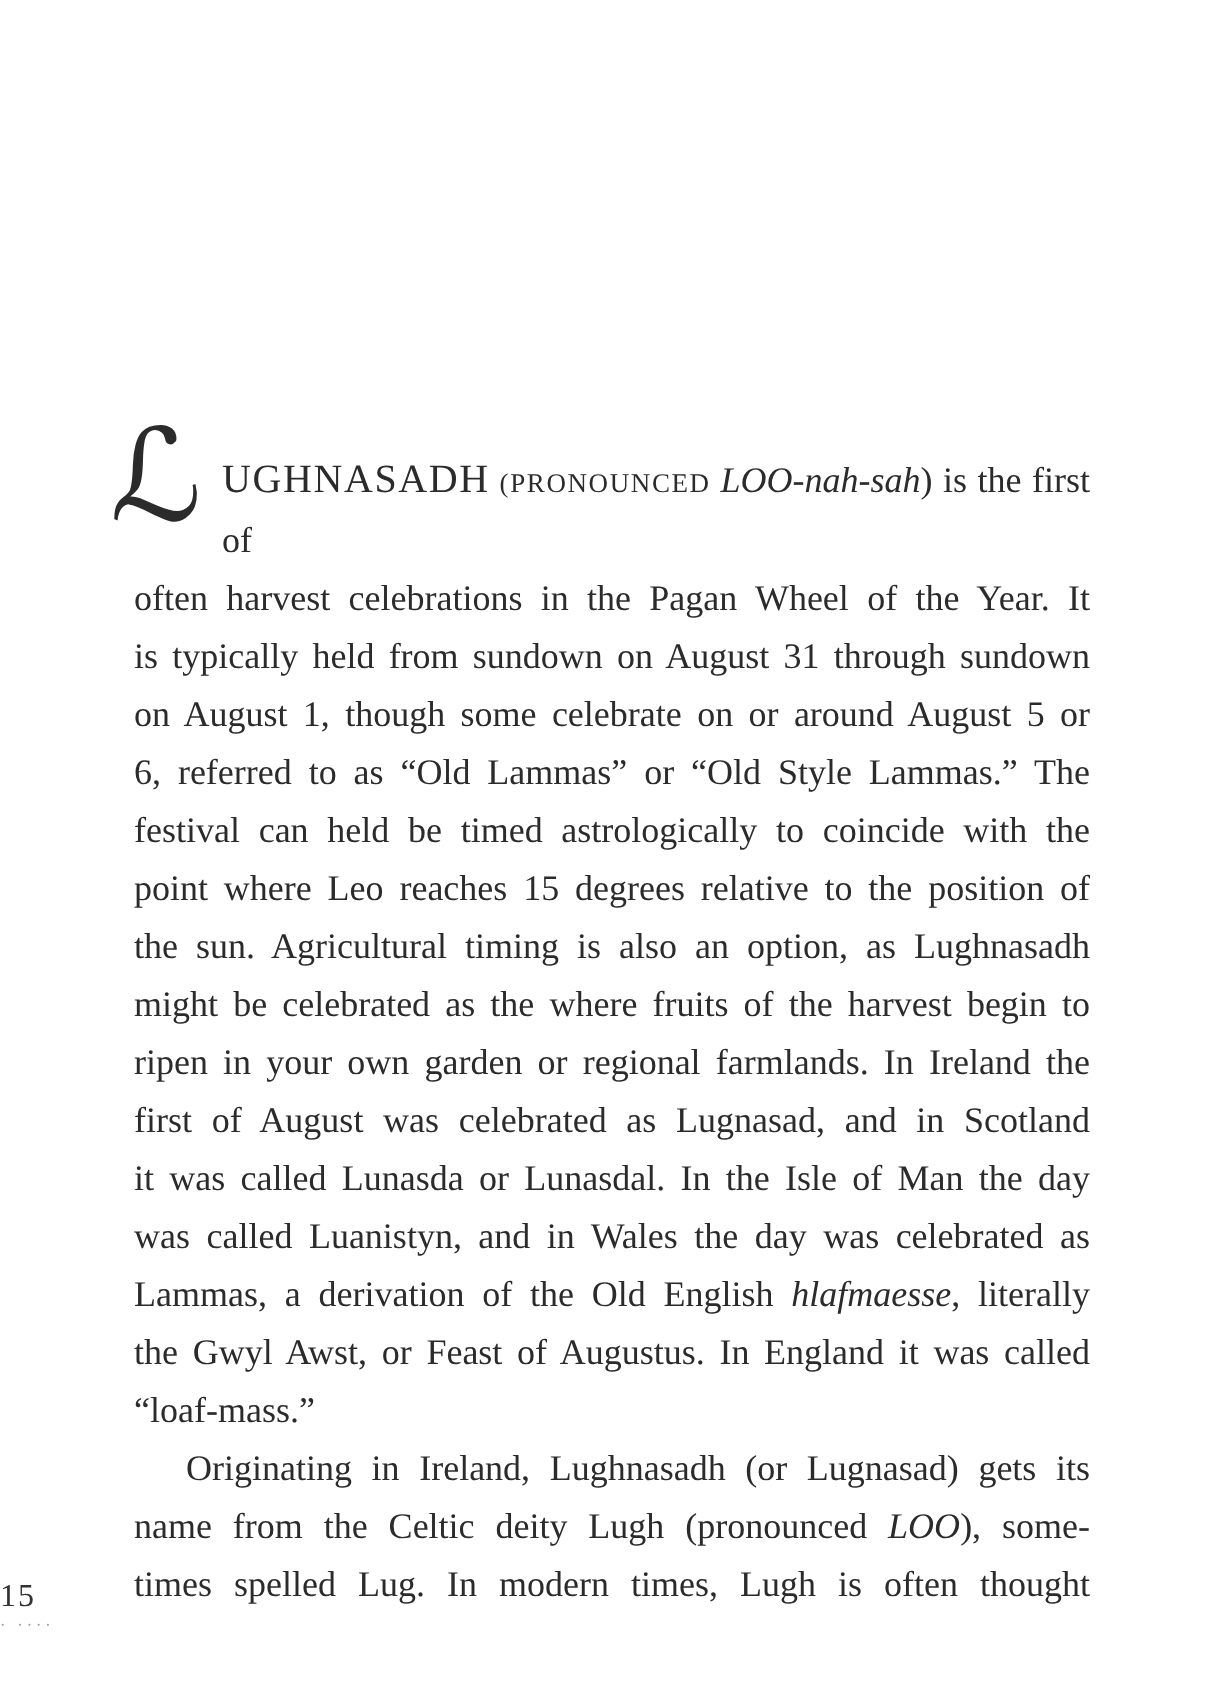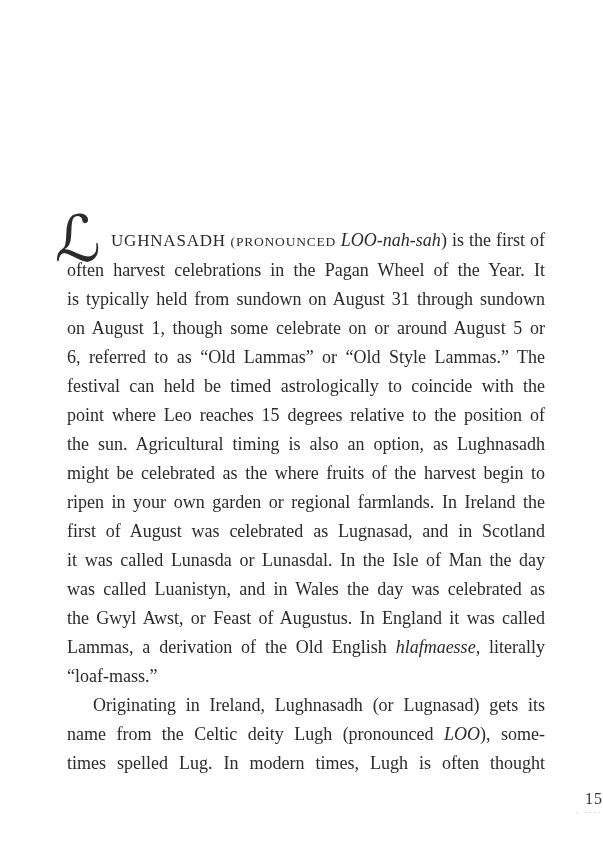--- a/index.html
+++ b/index.html
@@ -34,38 +34,38 @@
     text-align: right;
     text-align-last: left;
   }
   .line.indent {
     padding-left: 26px;
   }
   .line.dropcap-clear {
     padding-left: 44px;
   }
   .seg-it { font-style: italic; }
-  .seg-scl { font-size: 17px; letter-spacing: 0.8px; }
+  .seg-scl { font-size: 20px; letter-spacing: 0.8px; }
   .seg-sc  { font-size: 13.5px; letter-spacing: 0.8px; }
   .drop-cap {
     position: absolute;
     left: -12px;
     top: -19px;
     font-family: "DejaVu Serif", "DejaVu Sans", serif;
     font-size: 64px;
     line-height: 1;
     color: #2b2b2b;
     pointer-events: none;
   }
   .folio {
     position: absolute;
     left: 0;
     top: 790px;
     width: 603px;
-    text-align: right;
+    text-align: left;
   }
   .page-number {
     font-size: 16px;
     letter-spacing: 1px;
     color: #333333;
   }
   .page-ornament {
     margin-top: 1px;
     font-size: 8px;
     letter-spacing: 2px;
@@ -87,22 +87,22 @@
       <div class="line"><span>on August 1, though some celebrate on or around August 5 or</span></div>
       <div class="line"><span>6, referred to as “Old Lammas” or “Old Style Lammas.” The</span></div>
       <div class="line"><span>festival can held be timed astrologically to coincide with the</span></div>
       <div class="line"><span>point where Leo reaches 15 degrees relative to the position of</span></div>
       <div class="line"><span>the sun. Agricultural timing is also an option, as Lughnasadh</span></div>
       <div class="line"><span>might be celebrated as the where fruits of the harvest begin to</span></div>
       <div class="line"><span>ripen in your own garden or regional farmlands. In Ireland the</span></div>
       <div class="line"><span>first of August was celebrated as Lugnasad, and in Scotland</span></div>
       <div class="line"><span>it was called Lunasda or Lunasdal. In the Isle of Man the day</span></div>
       <div class="line"><span>was called Luanistyn, and in Wales the day was celebrated as</span></div>
+      <div class="line"><span>Lammas, a derivation of the Old English </span><span class="seg-it">hlafmaesse</span><span>, literally</span></div>
       <div class="line"><span>the Gwyl Awst, or Feast of Augustus. In England it was called</span></div>
-      <div class="line"><span>Lammas, a derivation of the Old English </span><span class="seg-it">hlafmaesse</span><span>, literally</span></div>
       <div class="line no-just"><span>“loaf-mass.”</span></div>
       <div class="line indent"><span>Originating in Ireland, Lughnasadh (or Lugnasad) gets its</span></div>
       <div class="line"><span>name from the Celtic deity Lugh (pronounced </span><span class="seg-it">LOO</span><span>), some-</span></div>
       <div class="line"><span>times spelled Lug. In modern times, Lugh is often thought</span></div>
     </div>
 
   <div class="folio">
     <div class="page-number">15</div>
     <div class="page-ornament">· ····</div>
   </div>

